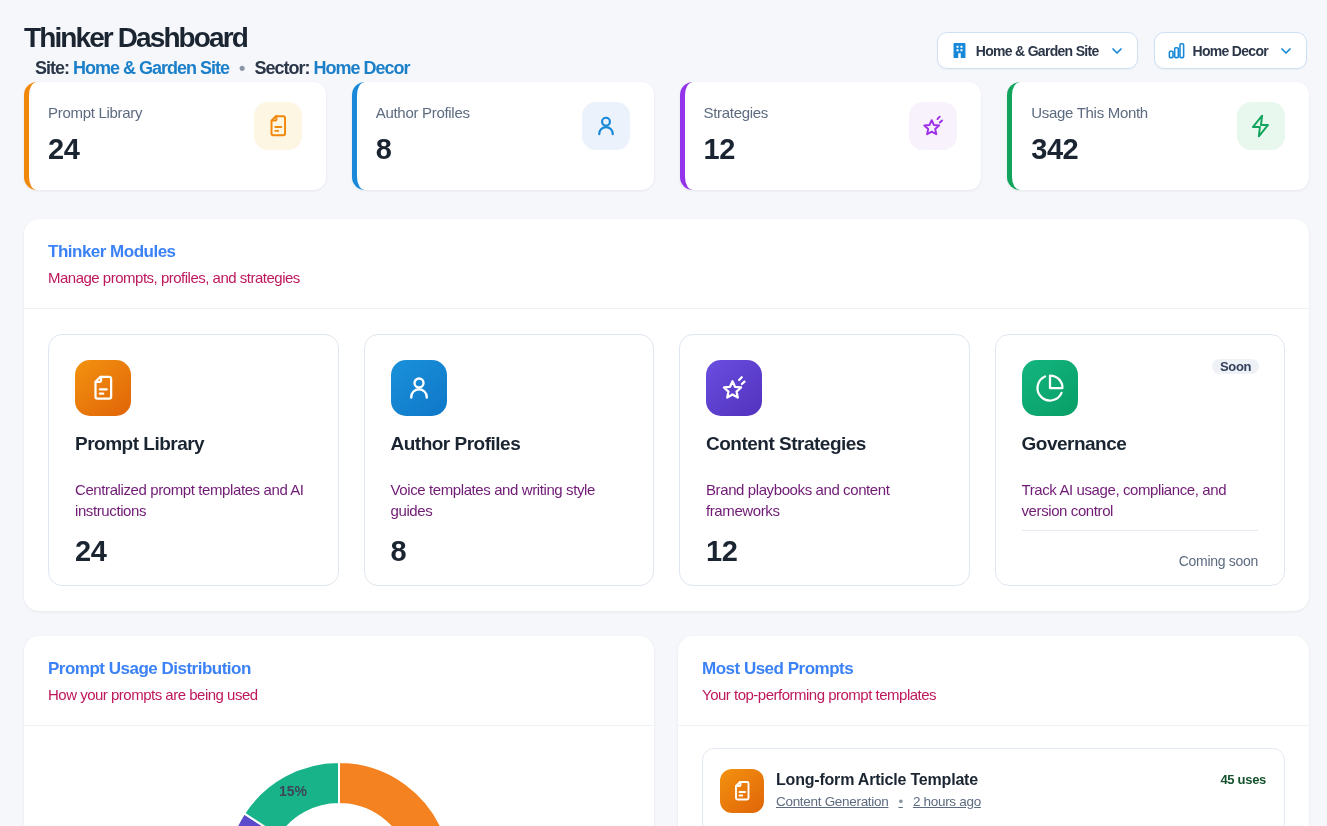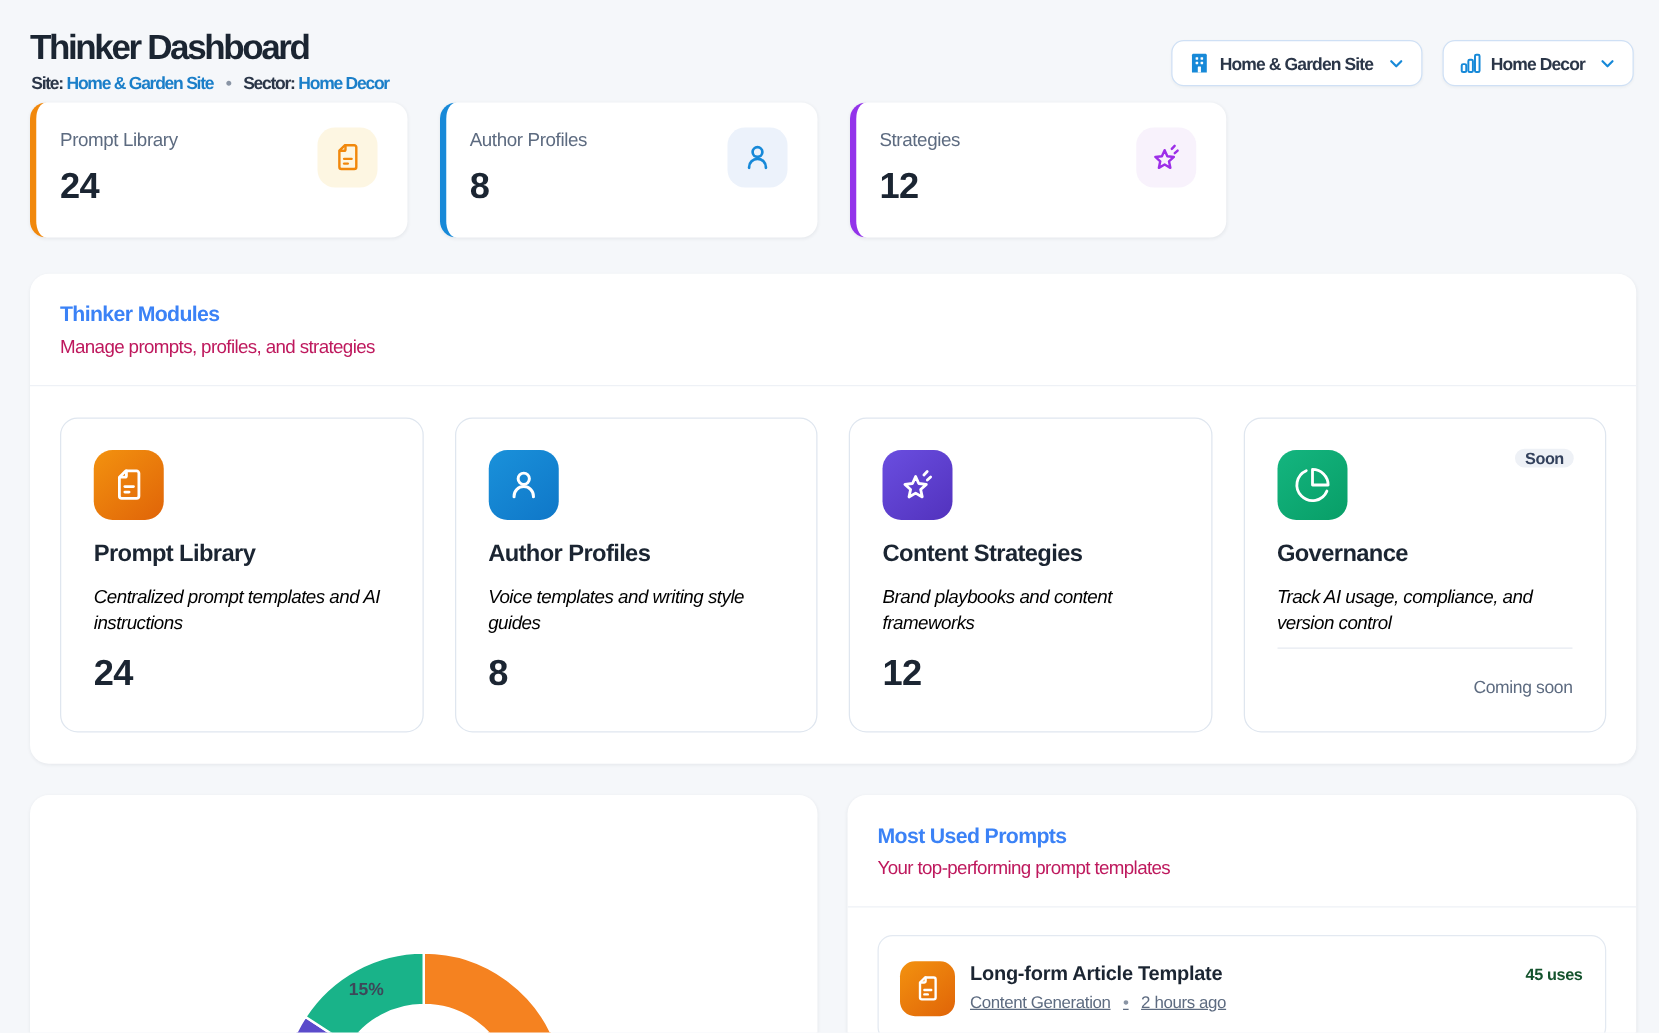--- a/index.html
+++ b/index.html
@@ -1,20 +1,20 @@
 <!DOCTYPE html>
 <html><head>
 <meta charset="utf-8">
 <style>
 * { box-sizing: border-box; margin:0; padding:0; }
 html,body { width:1327px; height:826px; overflow:hidden; }
 body { background:#f5f7fa; font-family:"Liberation Sans", sans-serif; color:#1d2737; }
 .page { position:relative; width:1285px; margin-left:24px; }
 h1 { position:absolute; left:0; top:22px; font-size:28px; font-weight:bold; color:#1b2532; letter-spacing:-1.9px;text-align:center; }
-.siteline { position:absolute; left:1px; top:58px; font-size:14px; font-weight:bold; color:#2b3648; letter-spacing:-1px; }
+.siteline { position:absolute; left:11px; top:58px; font-size:18px; font-weight:bold; color:#2b3648; letter-spacing:-1px; }
 .siteline a { color:#1b7fc9; text-decoration:none; }
 .siteline .dot { color:#8a95a5; font-weight:bold; padding:0 10px; }
 .selectors { position:absolute; top:32px; right:2px; display:flex; gap:16px; }
 .selbtn { display:flex; align-items:center; gap:7px; height:37px; padding:0 12px; background:#fff; border:1px solid #cfe0f5; border-radius:10px; font-size:14px; font-weight:bold; color:#2b3648; letter-spacing:-0.7px; box-shadow:0 1px 2px rgba(30,41,59,0.04); }
 .selbtn svg { flex:0 0 auto; }
 
 
 .stats { position:absolute; top:82px; left:0; width:1285px; display:grid; grid-template-columns:repeat(4,1fr); gap:26px; }
 .stat { position:relative; height:108px; background:#fff; border-radius:13px; box-shadow:0 1px 3px rgba(30,41,59,0.07); border-left:5px solid #000; padding:22px 19px 0 19px; }
 .stat .lbl { font-size:15px; line-height:17px; color:#5d6b80; letter-spacing:-0.3px; }
@@ -38,21 +38,21 @@
 
 .modules { position:absolute; top:219px; left:0; width:1285px; height:392px; }
 .modgrid { display:grid; grid-template-columns:repeat(4,1fr); gap:25px; padding:25px 24px 24px 24px; }
 .mod { position:relative; height:252px; border:1px solid #dfe6ef; border-radius:14px; background:#fff; padding:25px 26px 0 26px; }
 .mod .mtile { width:56px; height:56px; border-radius:15px; display:flex; align-items:center; justify-content:center; }
 .mtile.orange { background:linear-gradient(140deg,#f3920f,#e06408); }
 .mtile.blue { background:linear-gradient(140deg,#1a91da,#0f77c8); }
 .mtile.purple { background:linear-gradient(140deg,#6a4ee0,#5232bd); }
 .mtile.green { background:linear-gradient(140deg,#14b57f,#089e67); }
 .mod .mt { font-size:19px; font-weight:bold; color:#1b2532; margin-top:17px; letter-spacing:-0.5px; }
-.mod .md { font-size:15px; line-height:21px; color:#000000; margin-top:12px; letter-spacing:-0.4px;font-style:italic; }
+.mod .md { font-size:15px; line-height:21px; color:#701a75; margin-top:24px; letter-spacing:-0.4px; }
 .mod .mn { font-size:29px; font-weight:bold; color:#1b2532; margin-top:14px; letter-spacing:-0.5px; }
 .mod .soon { position:absolute; top:24px; right:25px; background:#eef1f6; color:#33415c; font-size:13px; font-weight:bold; padding:0 8px; border-radius:99px; letter-spacing:-0.4px;margin-left:24px; }
 .mod hr { border:none; border-top:1px solid #e6eaf1; margin-top:9px; }
 .mod .csoon { font-size:14px; color:#5d6b80; margin-top:22px; letter-spacing:-0.3px;text-align:right; }
 
 
 .bottom { position:absolute; top:636px; left:0; width:1285px; display:grid; grid-template-columns:630px 631px; gap:24px; }
 .bcard { height:420px; position:relative; overflow:hidden; }
 .chartwrap { position:absolute; left:0; top:89px; }
 .prompt-item { margin:22px 24px 0 24px; border:1px solid #e3e9f1; border-radius:12px; height:86px; position:relative; padding:21px 20px 0 73px; }
@@ -122,20 +122,29 @@
         <div class="lbl">Strategies</div>
         <div class="num">12</div>
       <div class="tile purple">
           <svg width="26" height="26" viewBox="0 0 24 24" fill="none" stroke="#9d2fe8" stroke-width="1.8" stroke-linecap="round" stroke-linejoin="round">
             <path d="M10.8 6.6 L12.8 11.05 L17.65 11.58 L14.03 14.85 L15.03 19.62 L10.8 17.2 L6.57 19.62 L7.57 14.85 L3.95 11.58 L8.8 11.05 Z"></path>
             <line x1="16.1" y1="5.6" x2="18.2" y2="3.4"></line>
             <line x1="18.3" y1="8.8" x2="20.4" y2="6.9"></line>
           </svg>
         </div>
     </div>
+    <div class="stat green">
+        <div class="lbl">Usage This Month</div>
+        <div class="num">342</div>
+      <div class="tile green">
+          <svg width="26" height="26" viewBox="0 0 24 24" fill="none" stroke="#11a45c" stroke-width="1.8" stroke-linejoin="round">
+            <path d="M13 2.5 L4.5 13 h6.5 l-1 8.5 L18.5 11 h-6.5 l1-8.5 z"></path>
+          </svg>
+        </div>
+    </div>
   </div>
 
   <div class="modules card">
     <div class="cardhead">
         <div class="t">Thinker Modules</div>
         <div class="s">Manage prompts, profiles, and strategies</div>
       </div>
     <div class="modgrid">
       <div class="mod">
         <div class="mtile orange">
@@ -184,20 +193,24 @@
         <div class="mt">Governance</div>
         <div class="md">Track AI usage, compliance, and version control</div>
         <hr>
         <div class="csoon">Coming soon</div>
       </div>
     </div>
   </div>
 
   <div class="bottom">
     <div class="card bcard">
+      <div class="cardhead">
+          <div class="t">Prompt Usage Distribution</div>
+          <div class="s">How your prompts are being used</div>
+        </div>
       <div class="chartwrap">
         <svg width="630" height="331" viewBox="0 0 630 331">
           <g stroke="#ffffff" stroke-width="2" stroke-linejoin="round">
             <path fill="#F58220" d="M315.00 37.00 A113.0 113.0 0 0 1 381.42 241.42 L356.73 207.44 A71.0 71.0 0 0 0 315.00 79.00 Z"></path>
             <path fill="#1789D8" d="M381.42 241.42 A113.0 113.0 0 0 1 223.58 216.42 L257.56 191.73 A71.0 71.0 0 0 0 356.73 207.44 Z"></path>
             <path fill="#5B4BCB" d="M223.58 216.42 A113.0 113.0 0 0 1 220.23 88.46 L255.45 111.33 A71.0 71.0 0 0 0 257.56 191.73 Z"></path>
             <path fill="#19B389" d="M220.23 88.46 A113.0 113.0 0 0 1 315.00 37.00 L315.00 79.00 A71.0 71.0 0 0 0 255.45 111.33 Z"></path>
           </g>
           <text x="269" y="71" text-anchor="middle" font-family="Liberation Sans, sans-serif" font-size="14" font-weight="bold" fill="#3d4759">15%</text>
         </svg>

